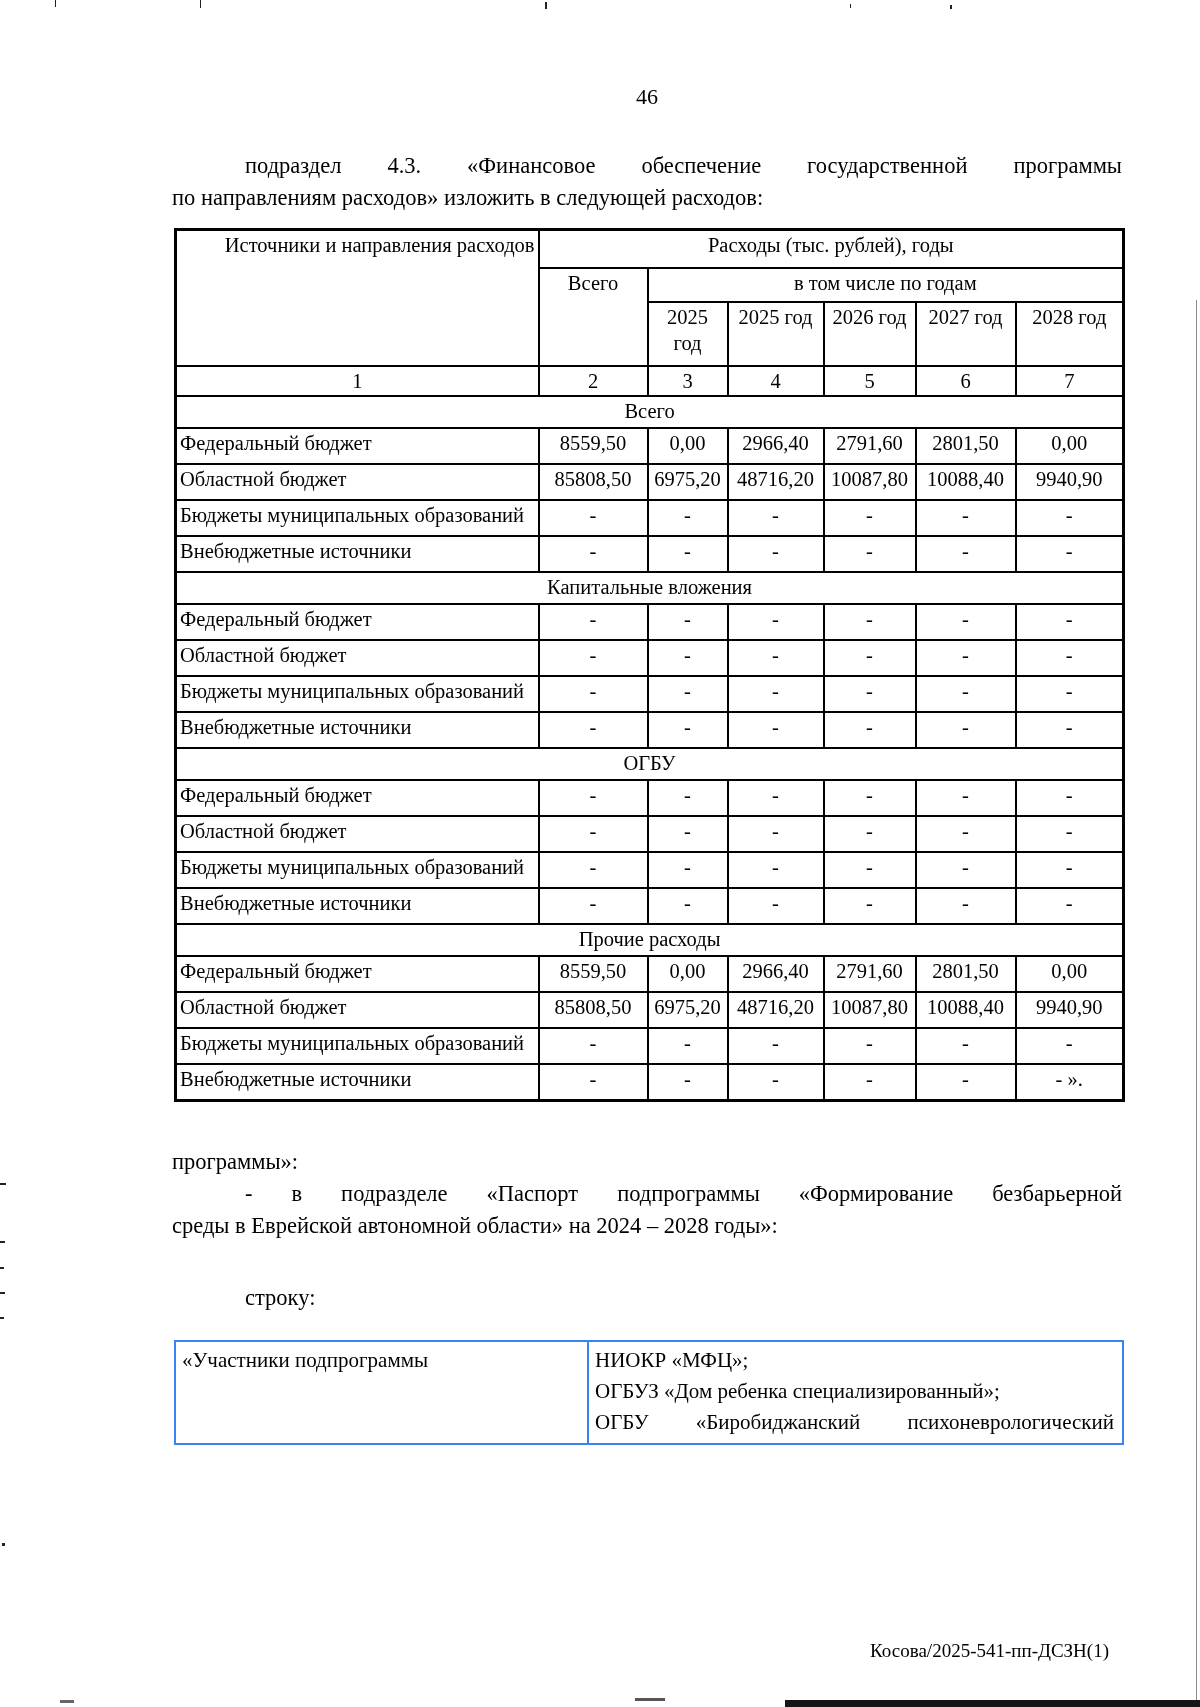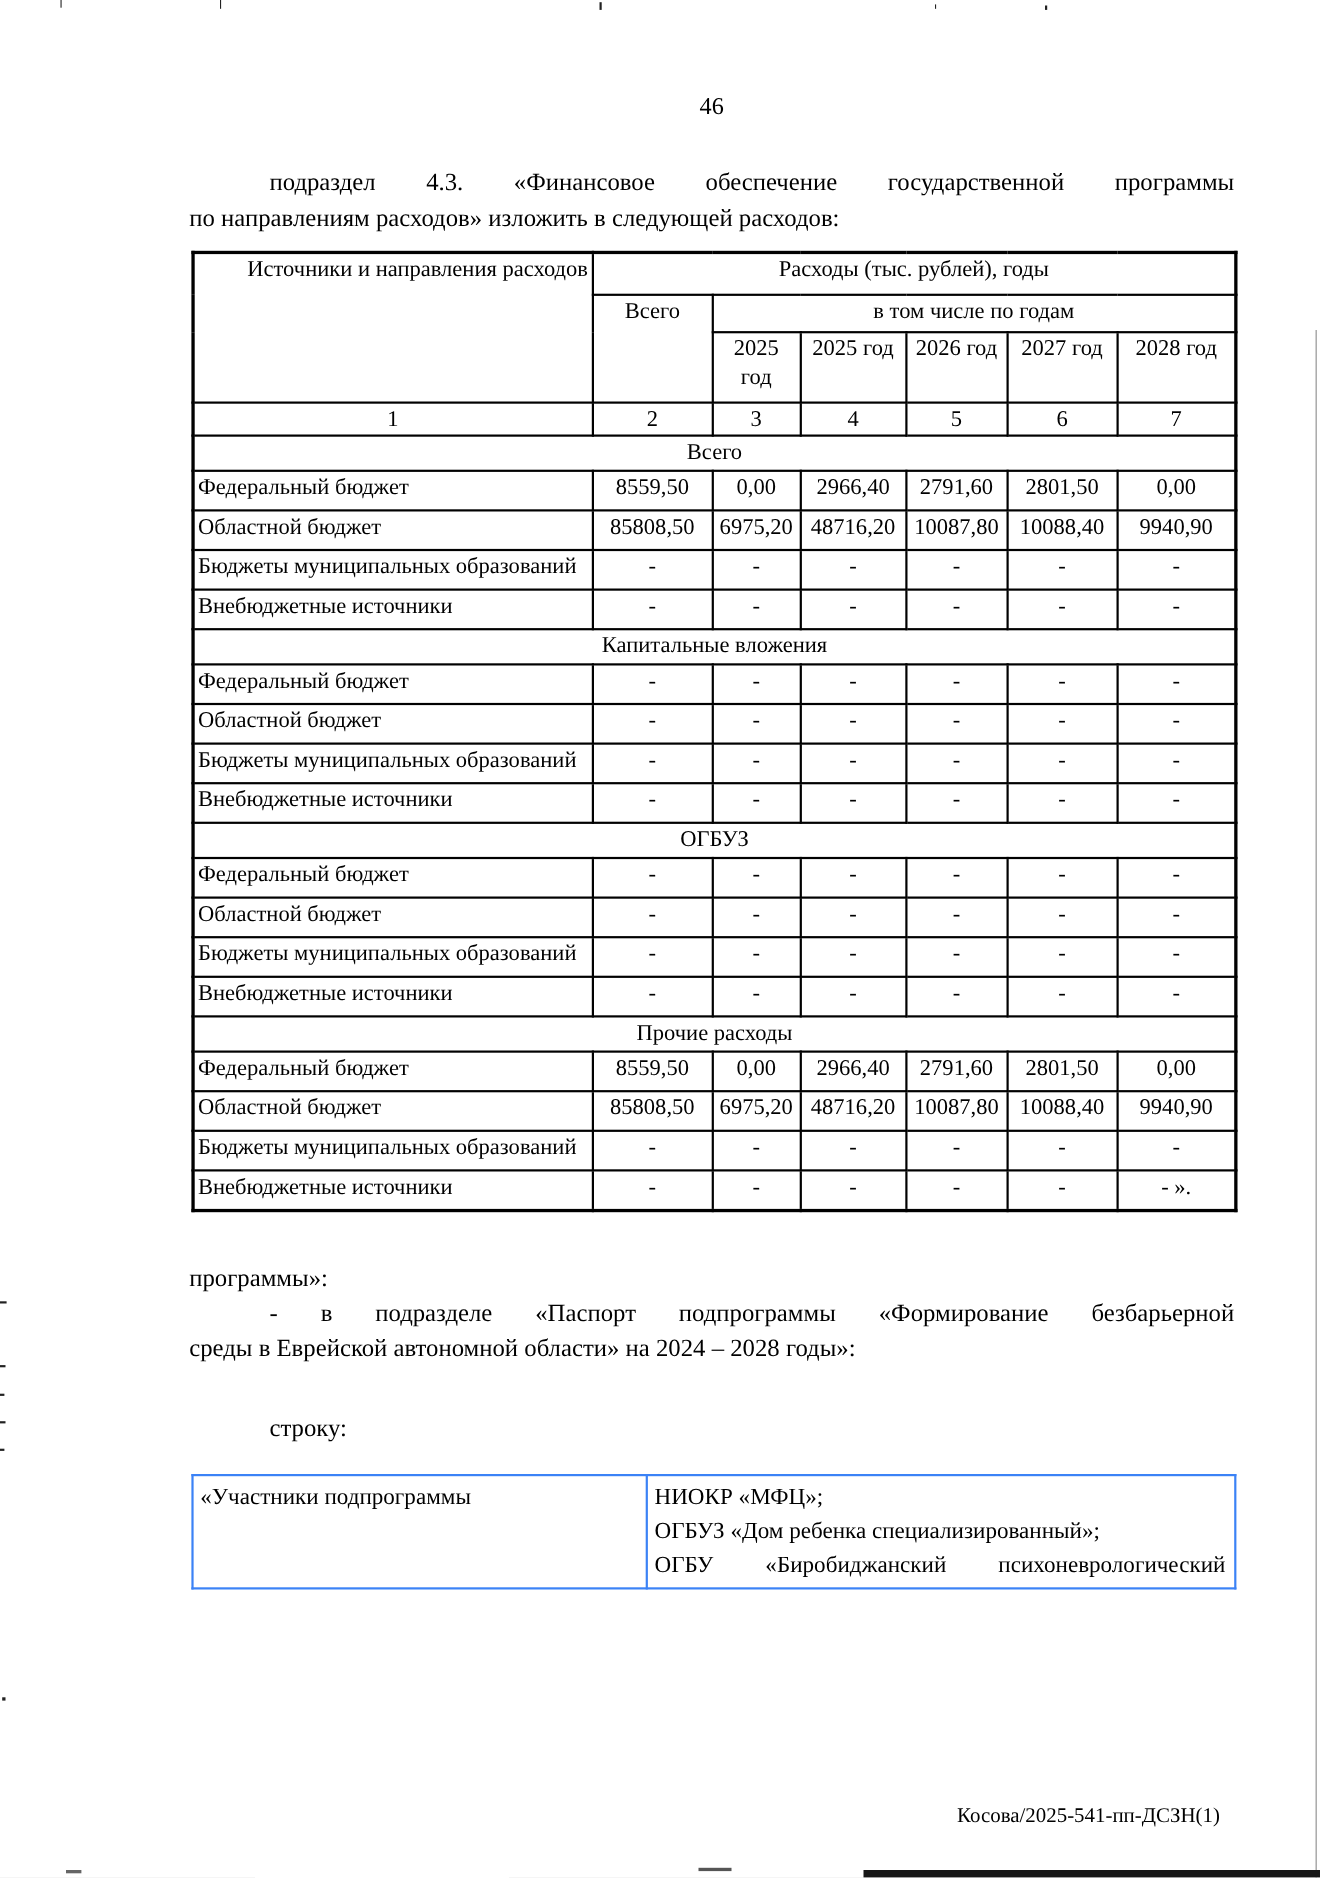--- a/index.html
+++ b/index.html
@@ -202,21 +202,21 @@
           <tr>
             <td class="label-cell">Внебюджетные источники</td>
             <td class="value-cell">-</td>
             <td class="value-cell">-</td>
             <td class="value-cell">-</td>
             <td class="value-cell">-</td>
             <td class="value-cell">-</td>
             <td class="value-cell">-</td>
           </tr>
           <tr>
-            <td colspan="7" class="section-cell">ОГБУЗ</td>
+            <td colspan="7" class="section-cell">ОГБУ</td>
           </tr>
           <tr>
             <td class="label-cell">Федеральный бюджет</td>
             <td class="value-cell">-</td>
             <td class="value-cell">-</td>
             <td class="value-cell">-</td>
             <td class="value-cell">-</td>
             <td class="value-cell">-</td>
             <td class="value-cell">-</td>
           </tr>

